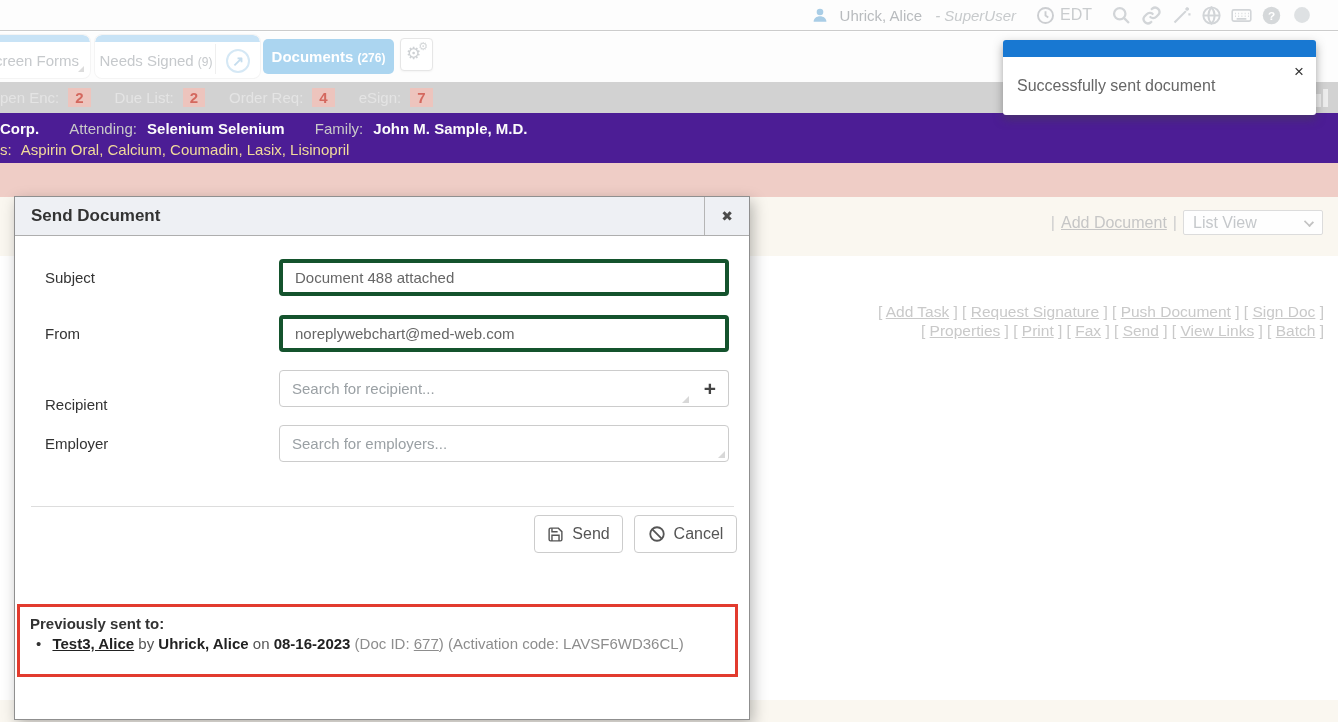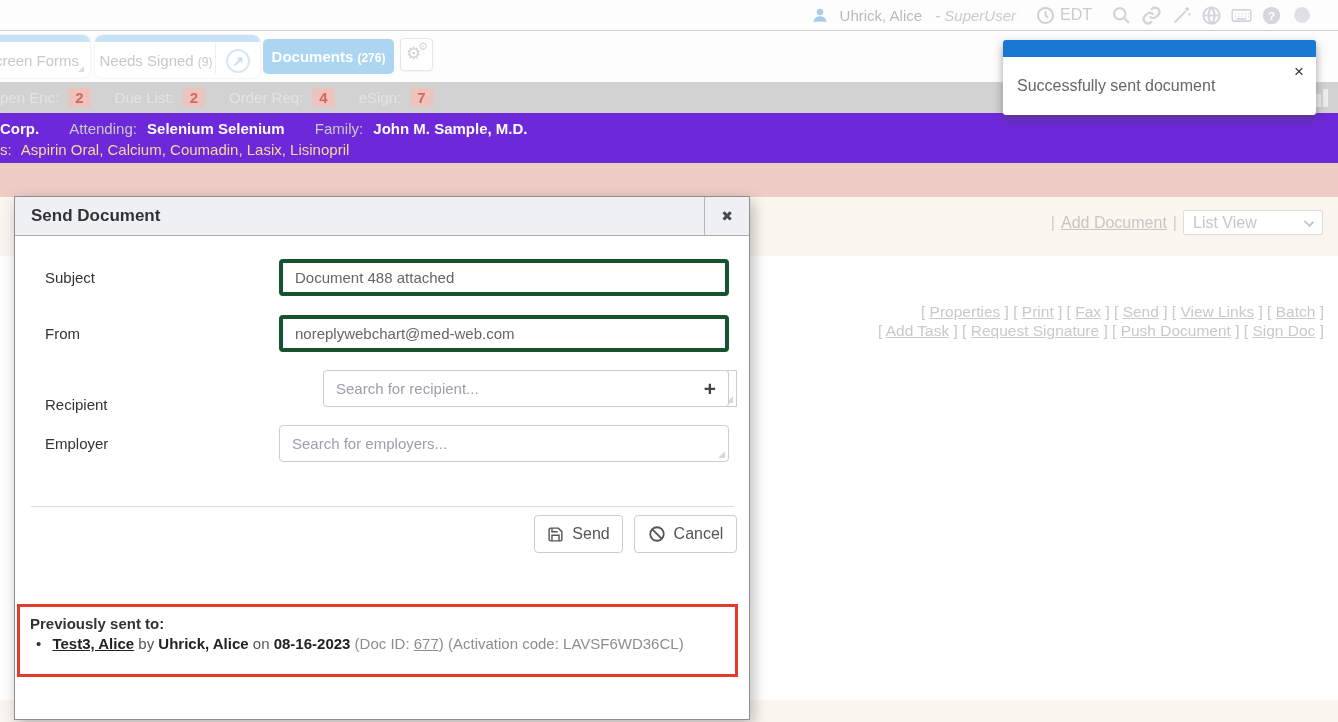--- a/index.html
+++ b/index.html
@@ -32,21 +32,21 @@
   .tab-active .tab-count { font-size:12px; font-weight:bold; }
   .gear-btn { position:absolute; left:400px; top:6px; width:33px; height:33px; background:#ffffff; border:1px solid #e6e6e6; border-radius:4px; box-shadow:0 1px 2px rgba(0,0,0,.04); }
   .gear-main { position:absolute; left:5px; top:4px; font-size:17px; color:#ced1d4; }
   .gear-small { position:absolute; right:4px; top:1px; font-size:11px; color:#d4d7d9; }
 
   .statusbar { position:absolute; top:82px; left:0; right:0; height:31px; background:#d2d2d2; display:flex; align-items:center; gap:24px; }
   .sb-item { display:flex; align-items:center; font-size:15px; color:#e4e4e4; white-space:nowrap; }
   .sb-badge { margin-left:9px; background:#edc4bd; color:#d4685e; font-weight:bold; font-size:15px; padding:1px 7px; }
   .sb-chart { position:absolute; right:8px; top:6px; opacity:.85; }
 
-  .patientbar { position:absolute; top:113px; left:0; right:0; height:50px; background:#6d28d9; font-size:15px; }
+  .patientbar { position:absolute; top:113px; left:0; right:0; height:50px; background:#4c1d95; font-size:15px; }
   .pb-line1 { position:absolute; top:7px; left:0; white-space:nowrap; }
   .pb-line2 { position:absolute; top:28px; left:0; white-space:nowrap; }
   .pb-label { color:#c9c9c9; margin-left:26px; }
   .pb-label:first-child { margin-left:0; }
   .pb-value { color:#fbfbfb; font-weight:bold; margin-left:6px; }
   .pb-allergy-label { color:#f1db9b; }
   .pb-allergy { color:#f1db9b; margin-left:5px; }
 
   .pinkband { position:absolute; top:163px; left:0; right:0; height:34px; background:#efcdc6; }
   .creamstrip { position:absolute; top:197px; left:0; right:0; height:59px; background:#faf7f0; }
@@ -235,22 +235,22 @@
     <span>|</span>
     <div class="view-select">
       <span>List View</span>
       <span class="chev"></span>
     </div>
   </div>
 </div>
 
 <div class="contentarea">
   <div class="doc-links">
+    <div><span class="bracket-link"><span>Add Task</span></span><span class="bracket-link"><span>Request Signature</span></span><span class="bracket-link"><span>Push Document</span></span><span class="bracket-link"><span>Sign Doc</span></span></div>
     <div><span class="bracket-link"><span>Properties</span></span><span class="bracket-link"><span>Print</span></span><span class="bracket-link"><span>Fax</span></span><span class="bracket-link"><span>Send</span></span><span class="bracket-link"><span>View Links</span></span><span class="bracket-link"><span>Batch</span></span></div>
-    <div><span class="bracket-link"><span>Add Task</span></span><span class="bracket-link"><span>Request Signature</span></span><span class="bracket-link"><span>Push Document</span></span><span class="bracket-link"><span>Sign Doc</span></span></div>
   </div>
 </div>
 
 <div class="bottomstrip"></div>
 
 <div class="toast">
   <div class="toast-bar"></div>
   <div class="toast-body">
     <span class="toast-msg">Successfully sent document</span>
     <span class="toast-close">×</span>
@@ -263,21 +263,21 @@
     <span class="modal-close">✖</span>
   </div>
   <div class="modal-body">
     <span class="fld-label" style="top:33px;">Subject</span>
     <input class="fld-input" style="top: 23px;" value="Document 488 attached">
 
     <span class="fld-label" style="top:89px;">From</span>
     <input class="fld-input" style="top: 79px;" value="noreplywebchart@med-web.com">
 
     <span class="fld-label" style="top:144px;margin-top:16px;">Recipient</span>
-    <div class="fld-combo combo-recipient" style="top:134px;margin-left:44px;">
+    <div class="fld-combo combo-recipient" style="top:134px;">
       <span>Search for recipient...</span>
       <span class="resize-corner"></span>
     </div>
     <div class="plus-btn" style="top:134px;">+</div>
 
     <span class="fld-label" style="top:199px;">Employer</span>
     <div class="fld-combo combo-employer" style="top:189px;">
       <span>Search for employers...</span>
       <span class="resize-corner"></span>
     </div>

